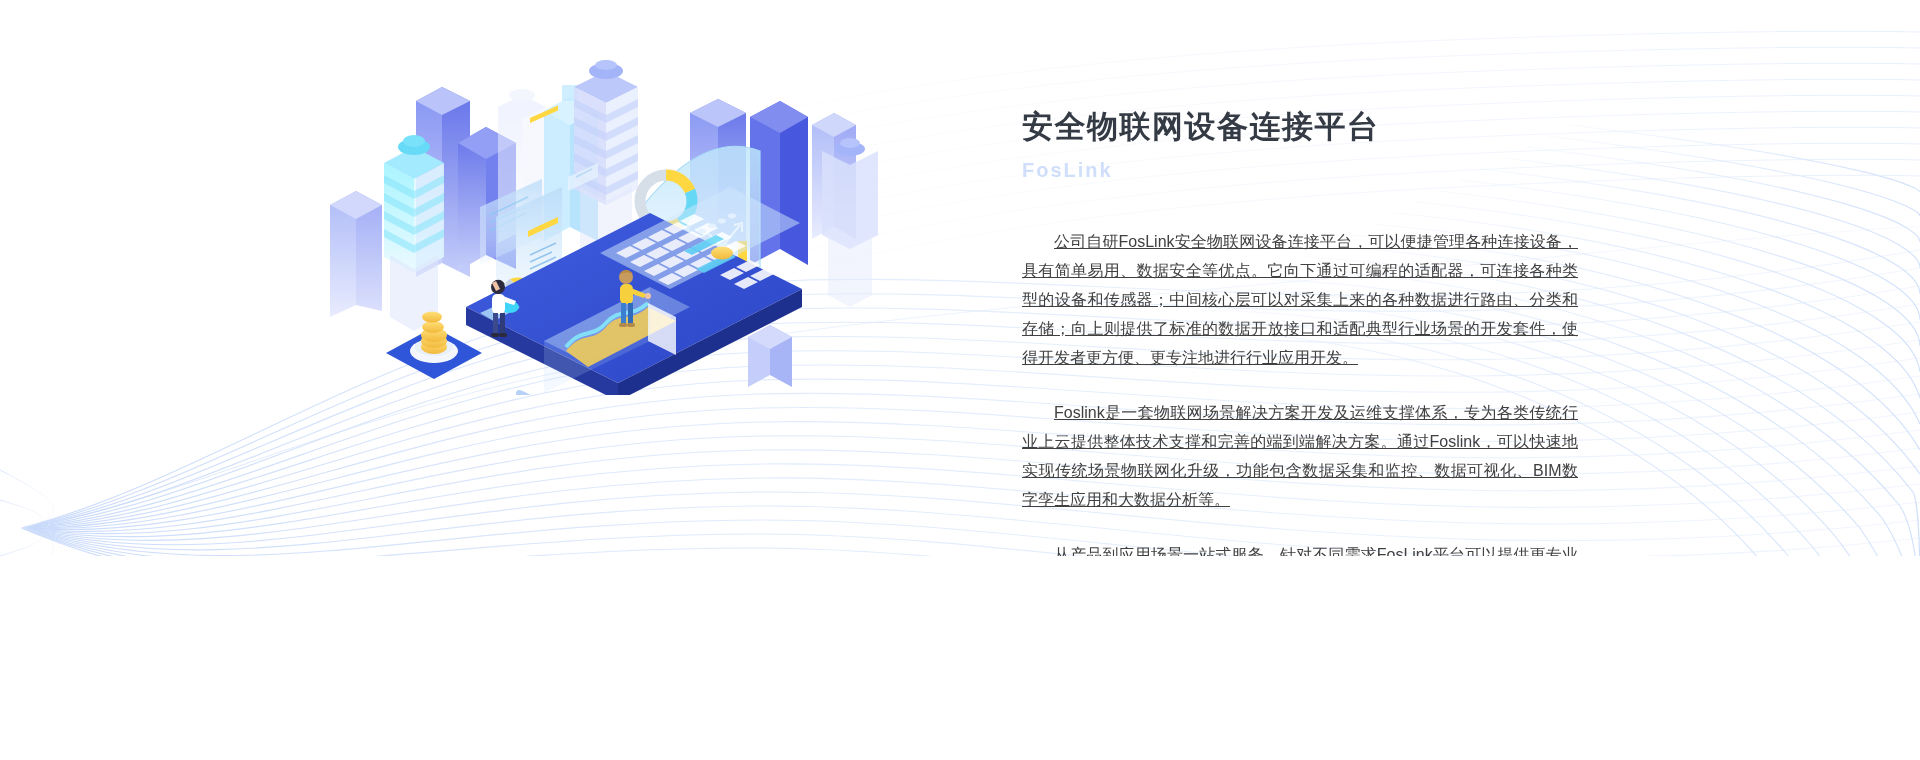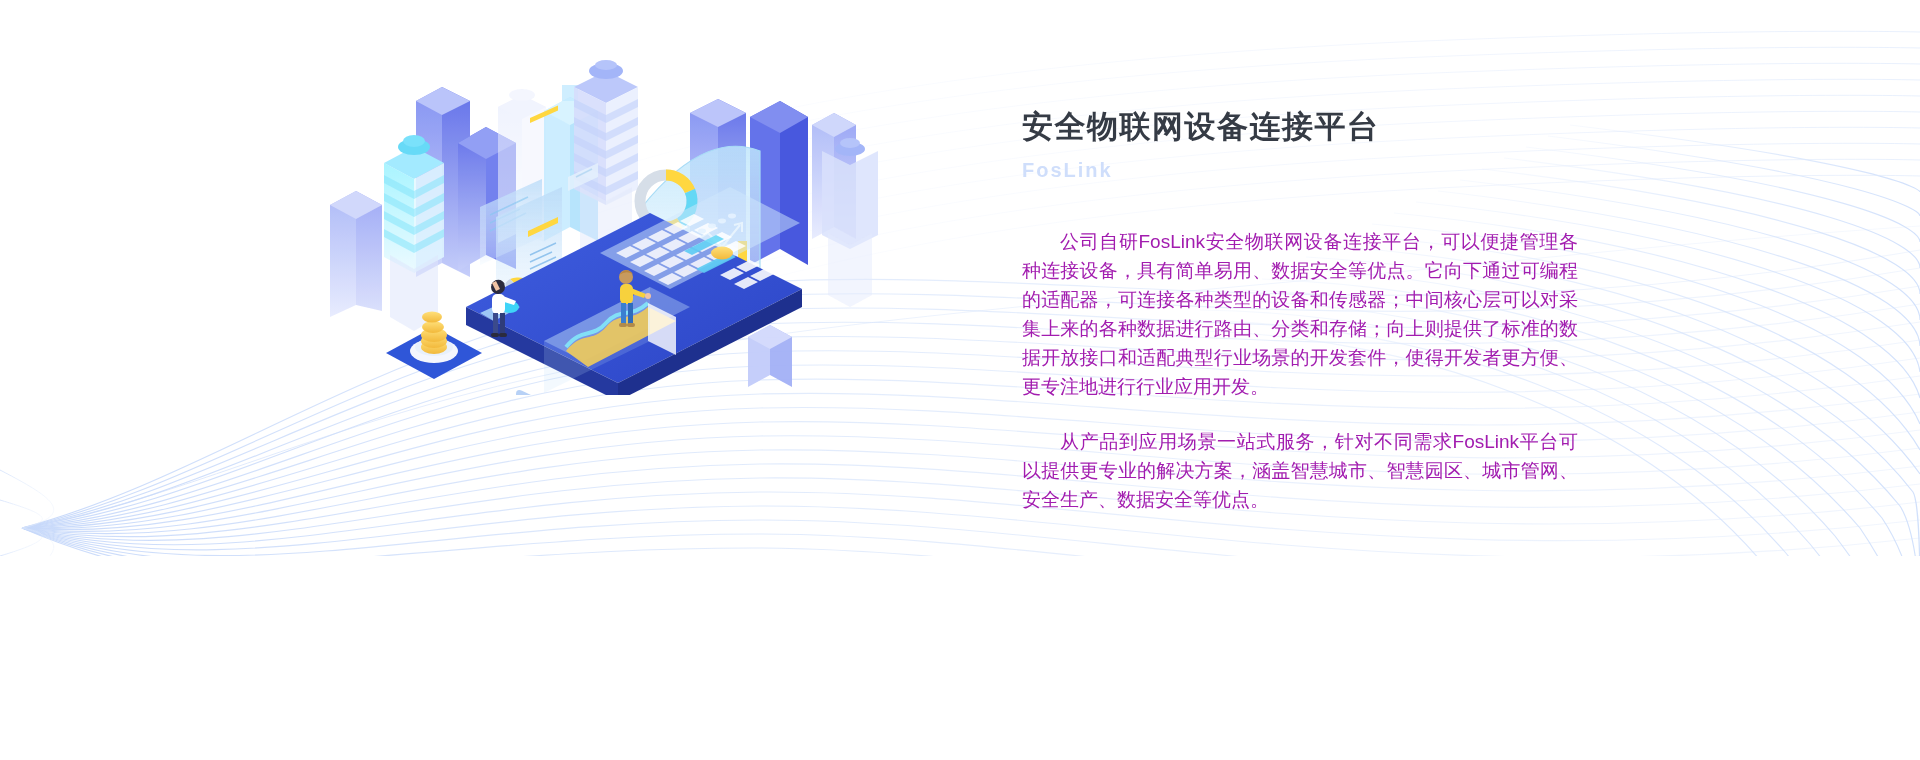--- a/index.html
+++ b/index.html
@@ -21,24 +21,25 @@
   .title{
     font-size:31px;font-weight:bold;color:#353b45;letter-spacing:1.5px;
     line-height:1.25;margin:0;white-space:nowrap;
   }
   .subtitle{
     font-size:20px;font-weight:bold;color:#cfdefb;letter-spacing:2px;
     line-height:1.3;margin:10px 0 0 0;white-space:nowrap;
   }
   .body-block{margin-top:44px;}
   .para{
-    font-size:19px;color:#a21caf;line-height:29px;
+    font-size:16px;color:#404040;line-height:29px;
     text-align:justify;text-justify:inter-ideograph;
     margin:0 0 26px 0;text-indent:2em;
     width:556px;
+    text-decoration:underline;
   }
   .para:last-child{margin-bottom:0;}
 </style>
 </head>
 <body>
 
 <div id="page">
 
   <svg class="bg-waves" viewBox="0 0 1920 760" preserveAspectRatio="none">
     <defs>
@@ -421,17 +422,18 @@
       <line x1="246" y1="122" x2="262" y2="114" stroke="#b6d9f2" stroke-width="1.6"></line>
     </g>
   </svg>
 
   <div class="content">
     <h1 class="title">安全物联网设备连接平台</h1>
     <div class="subtitle">FosLink</div>
 
     <div class="body-block">
       <p class="para">公司自研FosLink安全物联网设备连接平台，可以便捷管理各种连接设备，具有简单易用、数据安全等优点。它向下通过可编程的适配器，可连接各种类型的设备和传感器；中间核心层可以对采集上来的各种数据进行路由、分类和存储；向上则提供了标准的数据开放接口和适配典型行业场景的开发套件，使得开发者更方便、更专注地进行行业应用开发。</p>
+      <p class="para">Foslink是一套物联网场景解决方案开发及运维支撑体系，专为各类传统行业上云提供整体技术支撑和完善的端到端解决方案。通过Foslink，可以快速地实现传统场景物联网化升级，功能包含数据采集和监控、数据可视化、BIM数字孪生应用和大数据分析等。</p>
       <p class="para">从产品到应用场景一站式服务，针对不同需求FosLink平台可以提供更专业的解决方案，涵盖智慧城市、智慧园区、城市管网、安全生产、数据安全等优点。</p>
     </div>
   </div>
 
 </div>
 
 </body></html>

